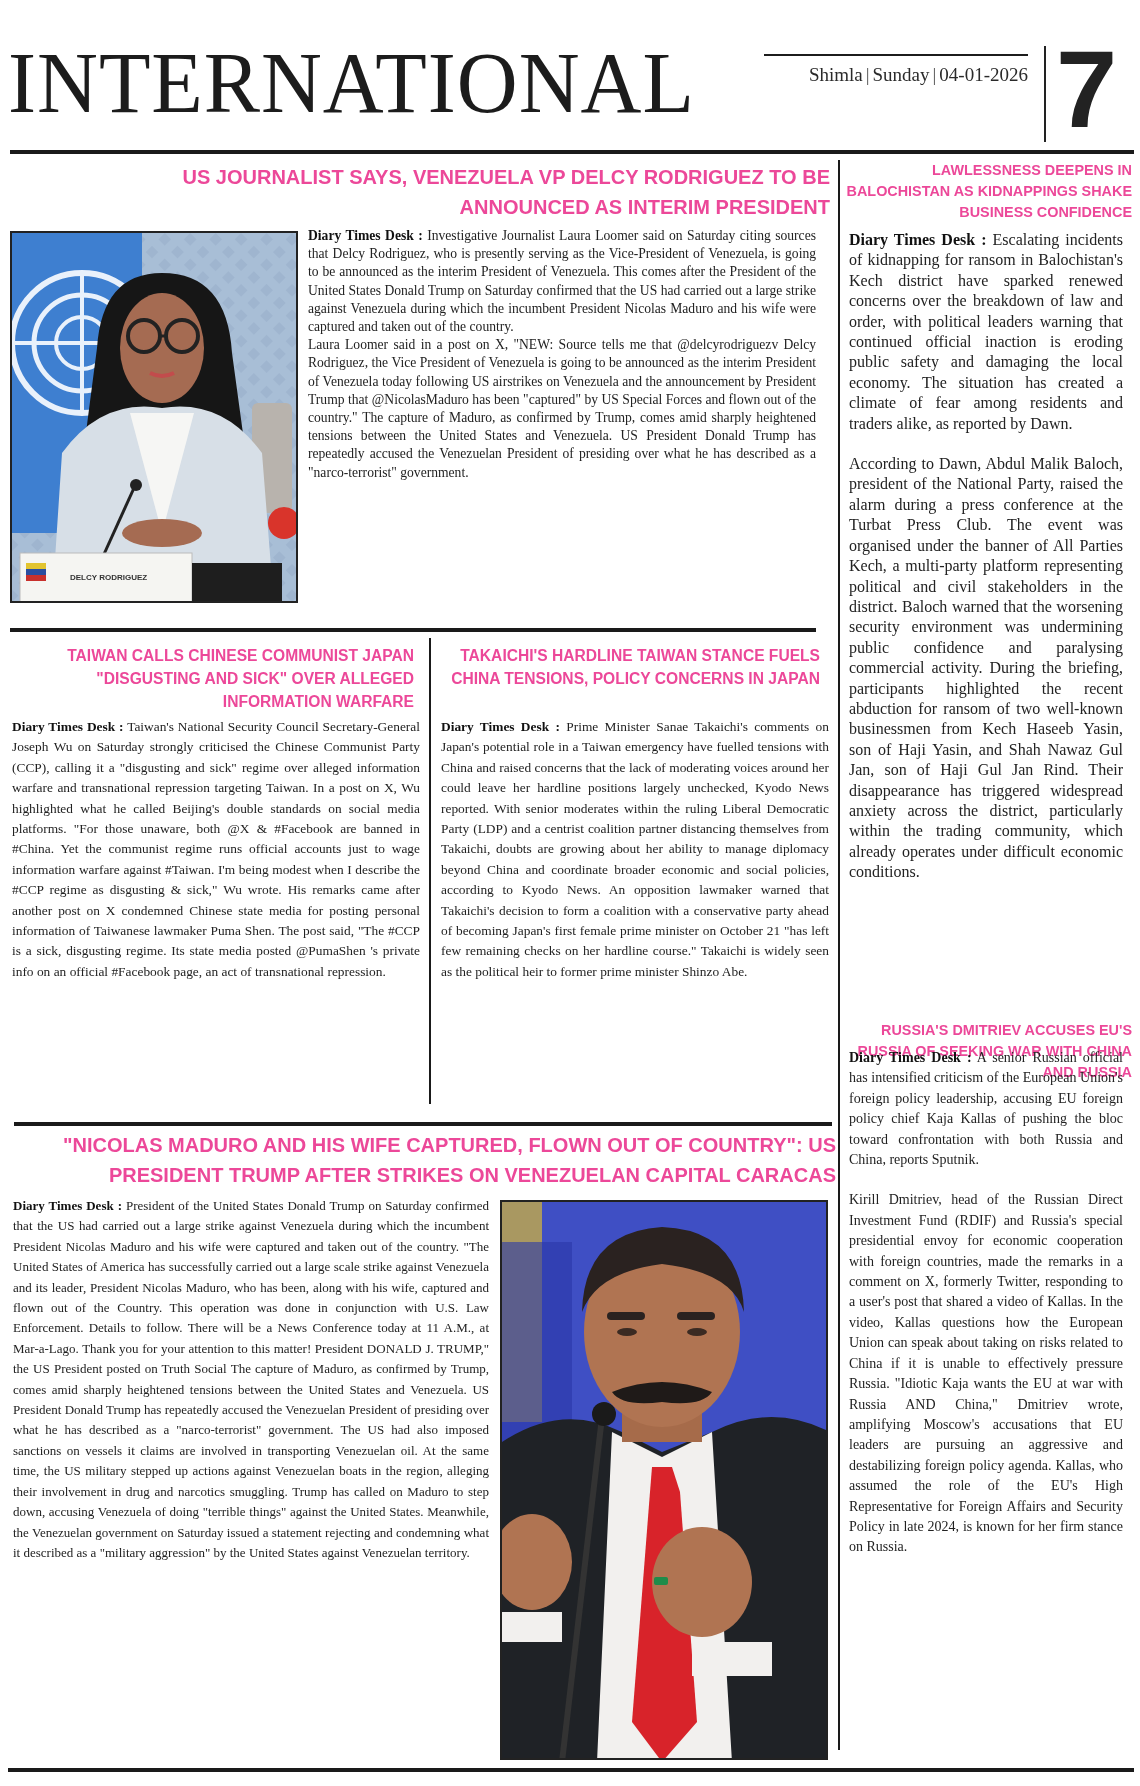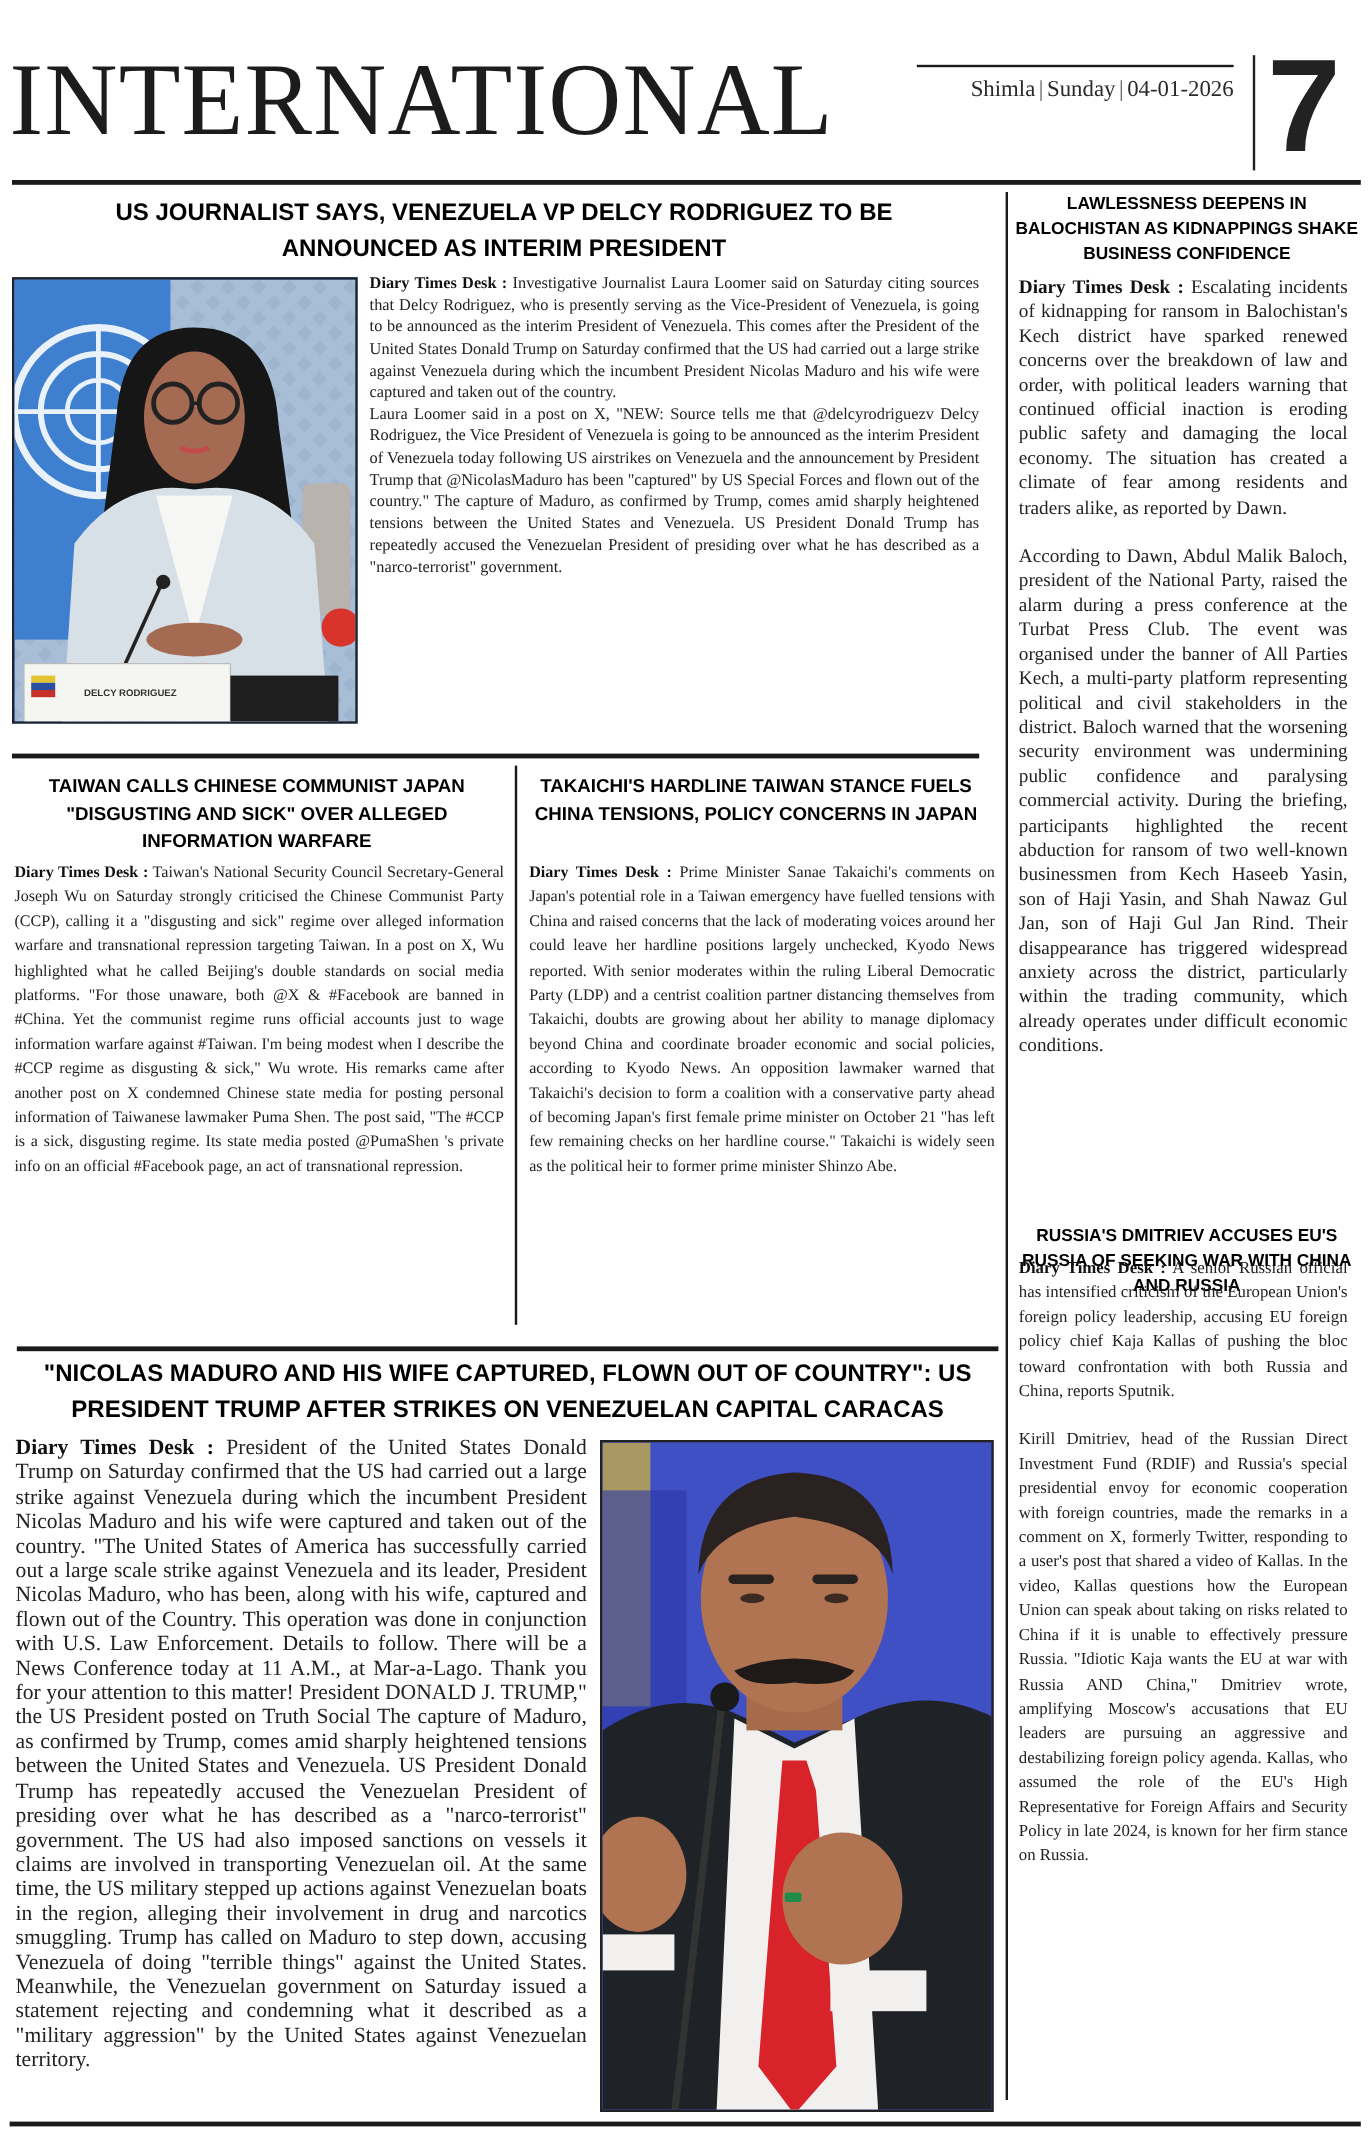--- a/index.html
+++ b/index.html
@@ -30,21 +30,21 @@
   .page-number {
     position: absolute; left: 1056px; top: 34px;
     font-family: "Liberation Sans", "DejaVu Sans", sans-serif; font-weight: bold;
     font-size: 110px; line-height: 1; color: #222;
   }
 
   .hrule { position: absolute; height: 4px; background: #1a1a1a; }
   .vrule { position: absolute; width: 2px; background: #1a1a1a; }
 
   .headline {
-    position: absolute; text-align: center; font-weight: bold; color: #000000;
+    position: absolute; text-align: right; font-weight: bold; color: #ec4899;
     font-family: "Liberation Sans", "DejaVu Sans", sans-serif;
   }
   .body-text {
     position: absolute; font-size: 13.6px; line-height: 18.2px;
     text-align: justify; color: #222;
     font-family: "Liberation Sans", "DejaVu Sans", sans-serif;
   }
   .body-text p { margin: 0; font-family: Liberation Serif, serif; }
   .body-text p + p.gap { margin-top: 18px; }
   .desk { font-weight: bold; color: #111; }
@@ -66,21 +66,21 @@
 <div class="page-number">7</div>
 
 <div class="hrule" style="left:10px; top:150px; width:1124px;"></div>
 
 <article>
   <div class="headline" style="left:10px; top:162px; width:820px; font-size:20px; line-height:30px;">
     <div>US JOURNALIST SAYS, VENEZUELA VP DELCY RODRIGUEZ TO BE</div>
     <div>ANNOUNCED AS INTERIM PRESIDENT</div>
   </div>
 
-  <div class="photo" style="left:10px; top:231px; width:288px; height:372px; background:#3b82f6;text-align:right;">
+  <div class="photo" style="left:10px; top:231px; width:288px; height:372px; background:#a3a3a3;text-align:right;">
     <svg width="288" height="372" viewBox="0 0 288 372">
       <defs>
         <pattern id="diam" width="18" height="18" patternUnits="userSpaceOnUse" patternTransform="rotate(45)">
           <rect width="18" height="18" fill="#a8bed6"></rect>
           <rect width="9" height="9" fill="#9fb5cf"></rect>
         </pattern>
       </defs>
       <rect width="288" height="372" fill="url(#diam)"></rect>
 
       <rect x="0" y="0" width="130" height="300" fill="#3e7fd0"></rect>
@@ -145,21 +145,21 @@
 </article>
 
 <div class="hrule" style="left:14px; top:1122px; width:818px;"></div>
 
 <article>
   <div class="headline" style="left:10px; top:1130px; width:826px; font-size:20px; line-height:30px;">
     <div>"NICOLAS MADURO AND HIS WIFE CAPTURED, FLOWN OUT OF COUNTRY": US</div>
     <div>PRESIDENT TRUMP AFTER STRIKES ON VENEZUELAN CAPITAL CARACAS</div>
   </div>
 
-  <div class="body-text" style="left:13px; top:1196px; width:476px; font-size:18px; line-height:20.4px;">
+  <div class="body-text" style="left:13px; top:1196px; width:476px; font-size:13px; line-height:20.4px;">
     <p><span class="desk">Diary Times Desk :</span><span>  President of the United States Donald Trump on Saturday confirmed that the US had carried out a large strike against Venezuela during which the incumbent President Nicolas Maduro and his wife were captured and taken out of the country. "The United States of America has successfully carried out a large scale strike against Venezuela and its leader, President Nicolas Maduro, who has been, along with his wife, captured and flown out of the Country. This operation was done in conjunction with U.S. Law Enforcement. Details to follow. There will be a News Conference today at 11 A.M., at Mar-a-Lago. Thank you for your attention to this matter! President DONALD J. TRUMP," the US President posted on Truth Social The capture of Maduro, as confirmed by Trump, comes amid sharply heightened tensions between the United States and Venezuela. US President Donald Trump has repeatedly accused the Venezuelan President of presiding over what he has described as a "narco-terrorist" government. The US had also imposed sanctions on vessels it claims are involved in transporting Venezuelan oil. At the same time, the US military stepped up actions against Venezuelan boats in the region, alleging their involvement in drug and narcotics smuggling. Trump has called on Maduro to step down, accusing Venezuela of doing "terrible things" against the United States. Meanwhile, the Venezuelan government on Saturday issued a statement rejecting and condemning what it described as a "military aggression" by the United States against Venezuelan territory.</span></p>
   </div>
 
   <div class="photo" style="left:500px; top:1200px; width:328px; height:560px; background:#4a57c8;">
     <svg width="328" height="560" viewBox="0 0 328 560">
       <rect width="328" height="560" fill="#3f4fc4"></rect>
       <rect x="0" y="0" width="40" height="220" fill="#d7b838" opacity="0.7"></rect>
       <rect x="0" y="40" width="70" height="200" fill="#2a37a8" opacity="0.6"></rect>
 
       <path d="M0 560 L0 240 Q60 200 120 230 L160 250 L210 230 Q270 200 328 230 L328 560 Z" fill="#1f2226"></path>

